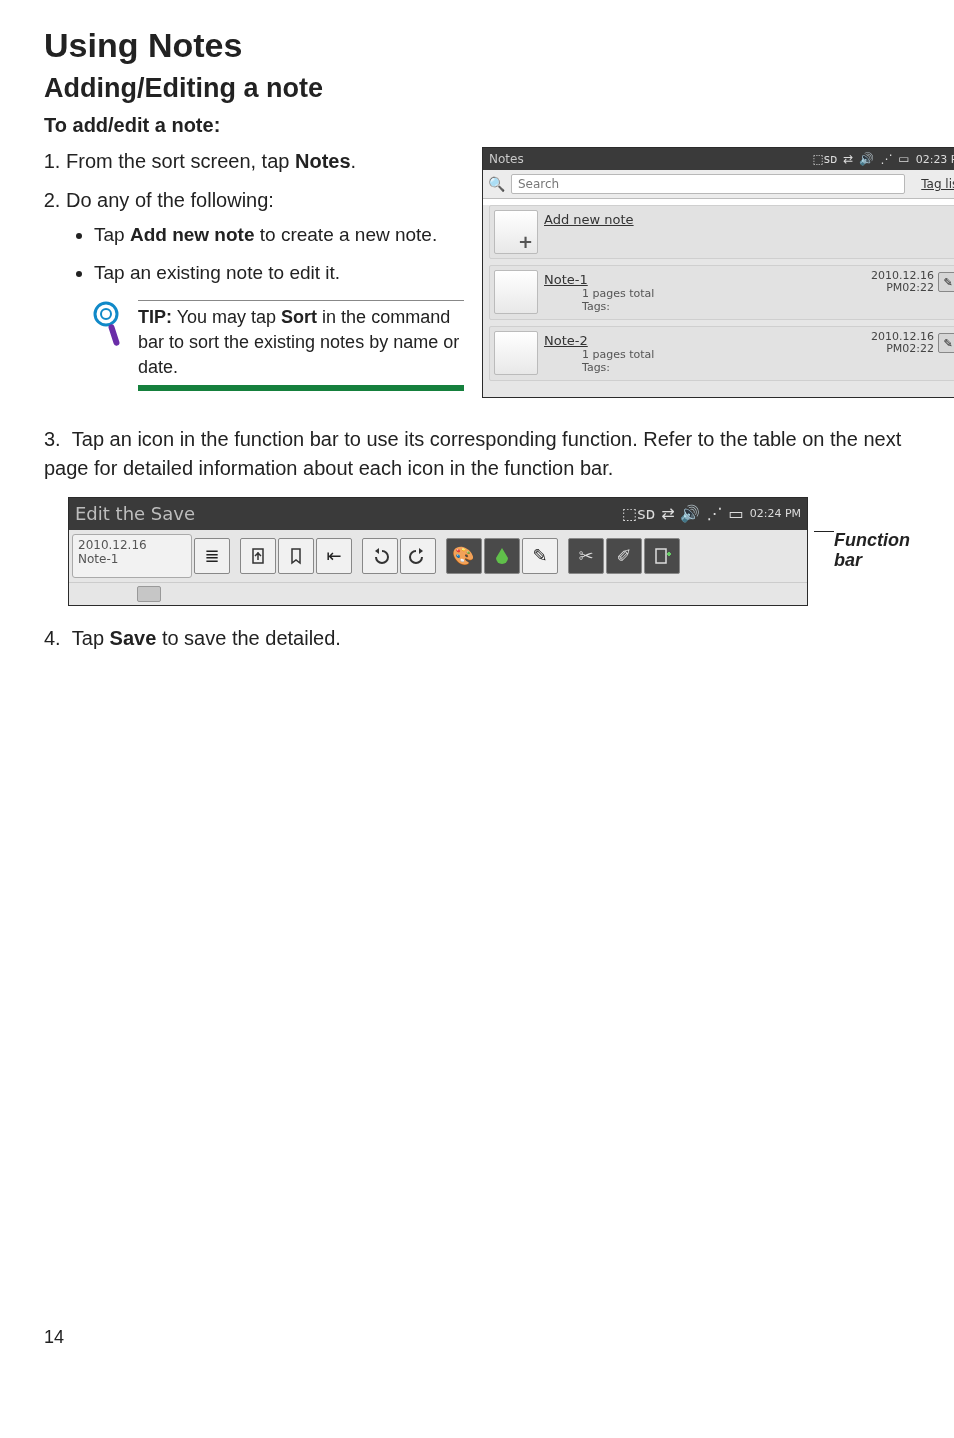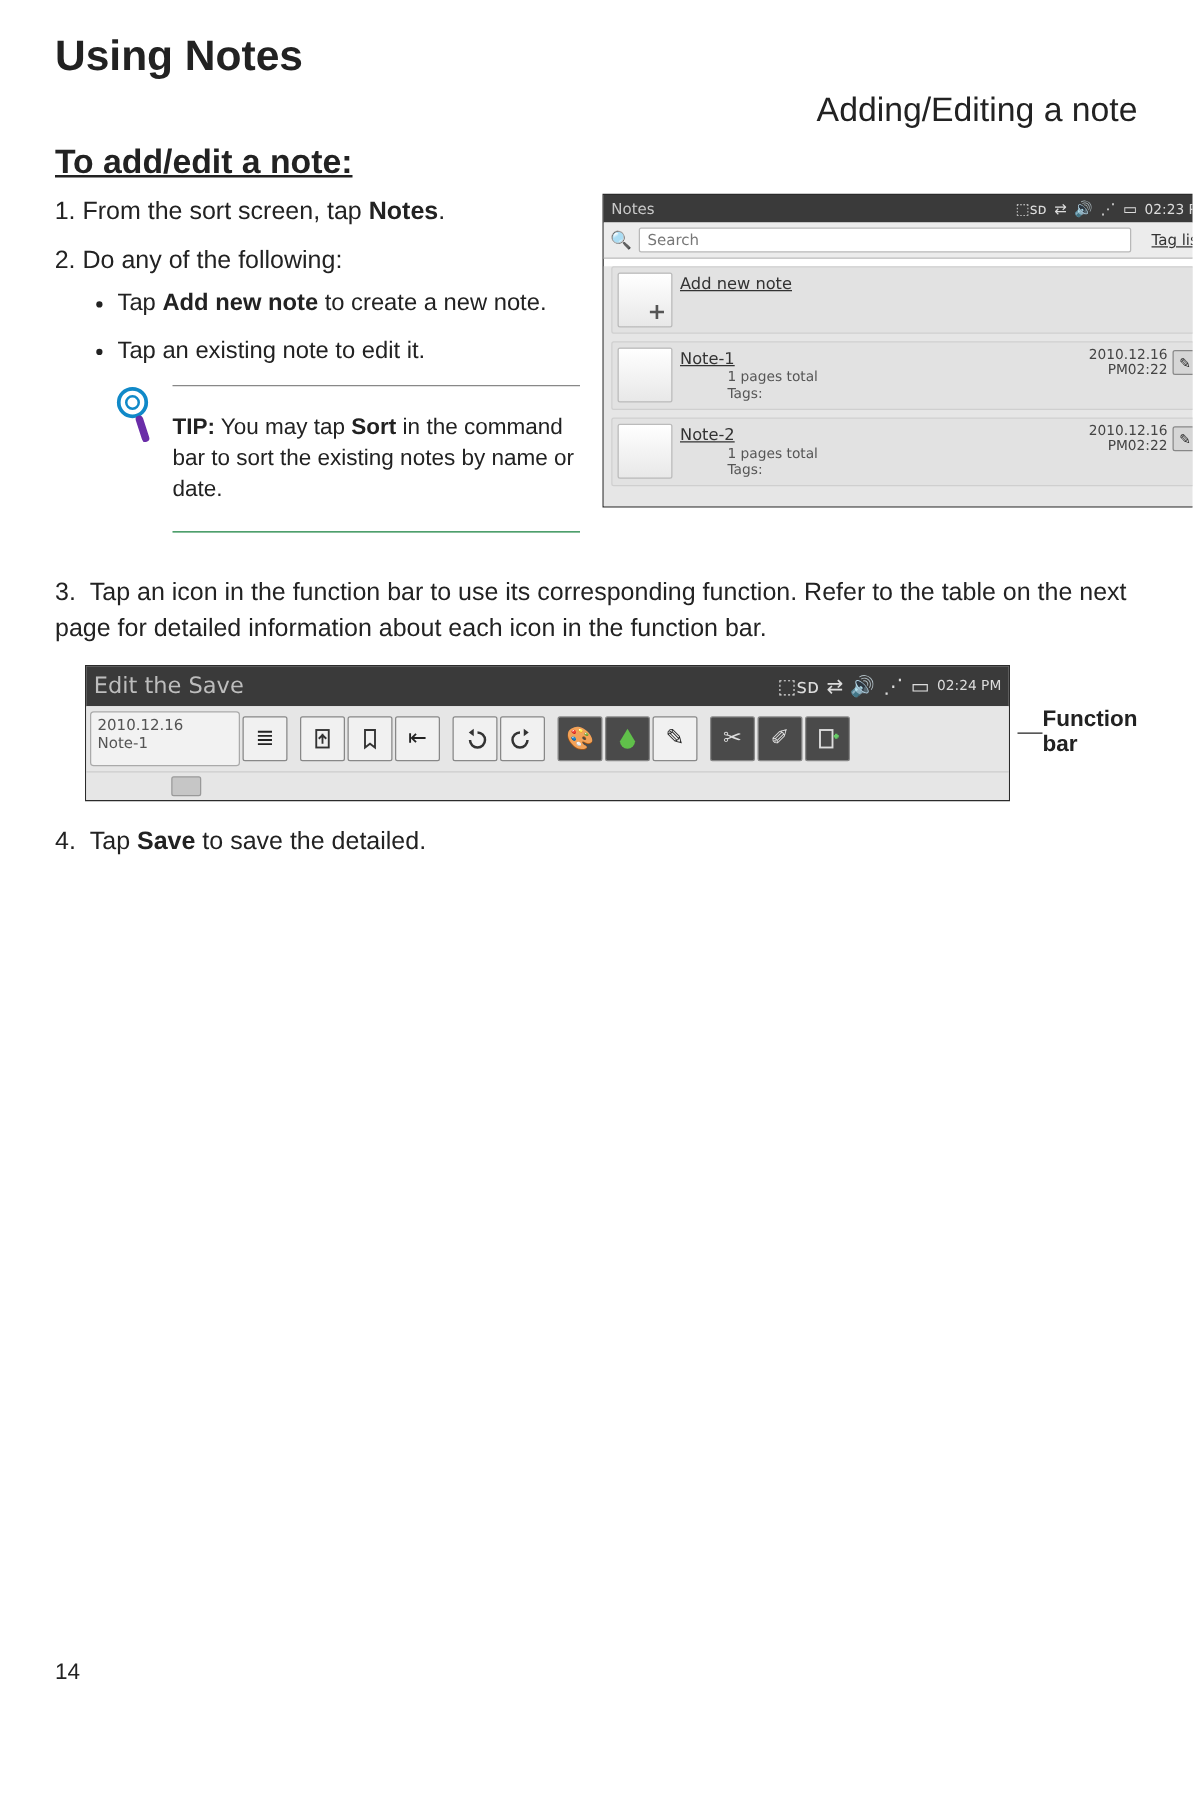--- a/index.html
+++ b/index.html
@@ -1,29 +1,29 @@
 <!DOCTYPE html>
 <html><head>
 <meta charset="utf-8">
 <style>
   html,body{margin:0;padding:0;background:#fff;color:#222;font-family:"Segoe UI",Arial,sans-serif;}
   .page{width:954px;height:1368px;box-sizing:border-box;padding:26px 44px 20px 44px;position:relative;}
   h1{font-size:34px;font-weight:700;margin:0 0 8px 0;}
-  h2{font-size:27px;font-weight:400;margin:0 0 10px 0;text-align:right;}
-  h3{font-size:27px;font-weight:700;margin:0 0 10px 0;text-decoration:underline;}
+  h2{font-size:27px;font-weight:700;margin:0 0 10px 0;}
+  h3{font-size:20px;font-weight:700;margin:0 0 10px 0;}
   .layout{display:flex;gap:18px;align-items:flex-start;}
   .leftcol{flex:0 0 420px;}
   .rightcol{flex:1;}
   ol.steps{margin:0;padding-left:22px;font-size:20px;line-height:1.45;}
   ol.steps > li{margin-bottom:10px;}
   ul.sub{list-style:disc;padding-left:28px;margin-top:6px;}
   ul.sub li{margin-bottom:10px;font-size:19px;}
   b{font-weight:700;}
   .tipbox{display:flex;gap:12px;margin:14px 0 8px 26px;align-items:flex-start;}
-  .tipbox .rule{border-top:1px solid #888;border-bottom:1px solid #15803d;padding:20px 0;}
+  .tipbox .rule{border-top:1px solid #888;border-bottom:6px solid #15803d;padding:4px 0;}
   .tipbox .icon svg{width:34px;height:48px;}
   .tiptext{font-size:18px;line-height:1.4;}
   .step3{font-size:20px;line-height:1.45;margin:24px 0 14px 0;}
   .step4{font-size:20px;line-height:1.45;margin:18px 0;}
   .stepnum{display:inline;}
 
   
   .shot1{width:490px;border:1px solid #2b2b2b;font-family:"DejaVu Sans",Arial,sans-serif;}
   .titlebar{display:flex;align-items:center;background:#3a3a3a;color:#c9c9c9;font-size:12px;height:22px;padding:0 6px;}
   .titlebar .apptitle{flex:0 0 auto;}
@@ -51,21 +51,21 @@
   .shot2 .titlebar{height:32px;font-size:18px;color:#bdbdbd;}
   .shot2 .statusicons{font-size:16px;}
   .shot2 .toolrow{display:flex;align-items:center;background:#e6e6e6;padding:4px 3px;gap:2px;}
   .shot2 .titlebox{width:108px;height:36px;border:1px solid #aaa;border-radius:3px;background:#f2f2f2;font-size:12px;line-height:1.2;padding:3px 5px;color:#555;}
   .shot2 .tb{width:34px;height:34px;border:1px solid #888;border-radius:2px;background:#f1f1f1;display:flex;align-items:center;justify-content:center;font-size:18px;}
   .shot2 .tb.dark{background:#4a4a4a;color:#ddd;}
   .shot2 .tb svg{width:20px;height:20px;}
   .shot2 .gap{width:6px;}
   .shot2 .scrollrow{display:flex;align-items:center;height:22px;background:#e6e6e6;border-top:1px solid #ccc;}
   .shot2 .scrollrow .hthumb{height:14px;width:22px;background:#c6c6c6;border:1px solid #999;border-radius:2px;margin-left:68px;}
-  .callout{display:flex;align-items:center;}
+  .callout{display:flex;font-style:italic;}
   .callout .line{width:20px;border-top:1px solid #222;}
   .callout .txt{font-size:18px;font-weight:700;line-height:1.1;}
 
   .pagenum{position:absolute;bottom:20px;left:44px;font-size:18px;color:#222;}
 </style>
 </head>
 <body>
 
 <div class="page">
   <h1>Using Notes</h1>

